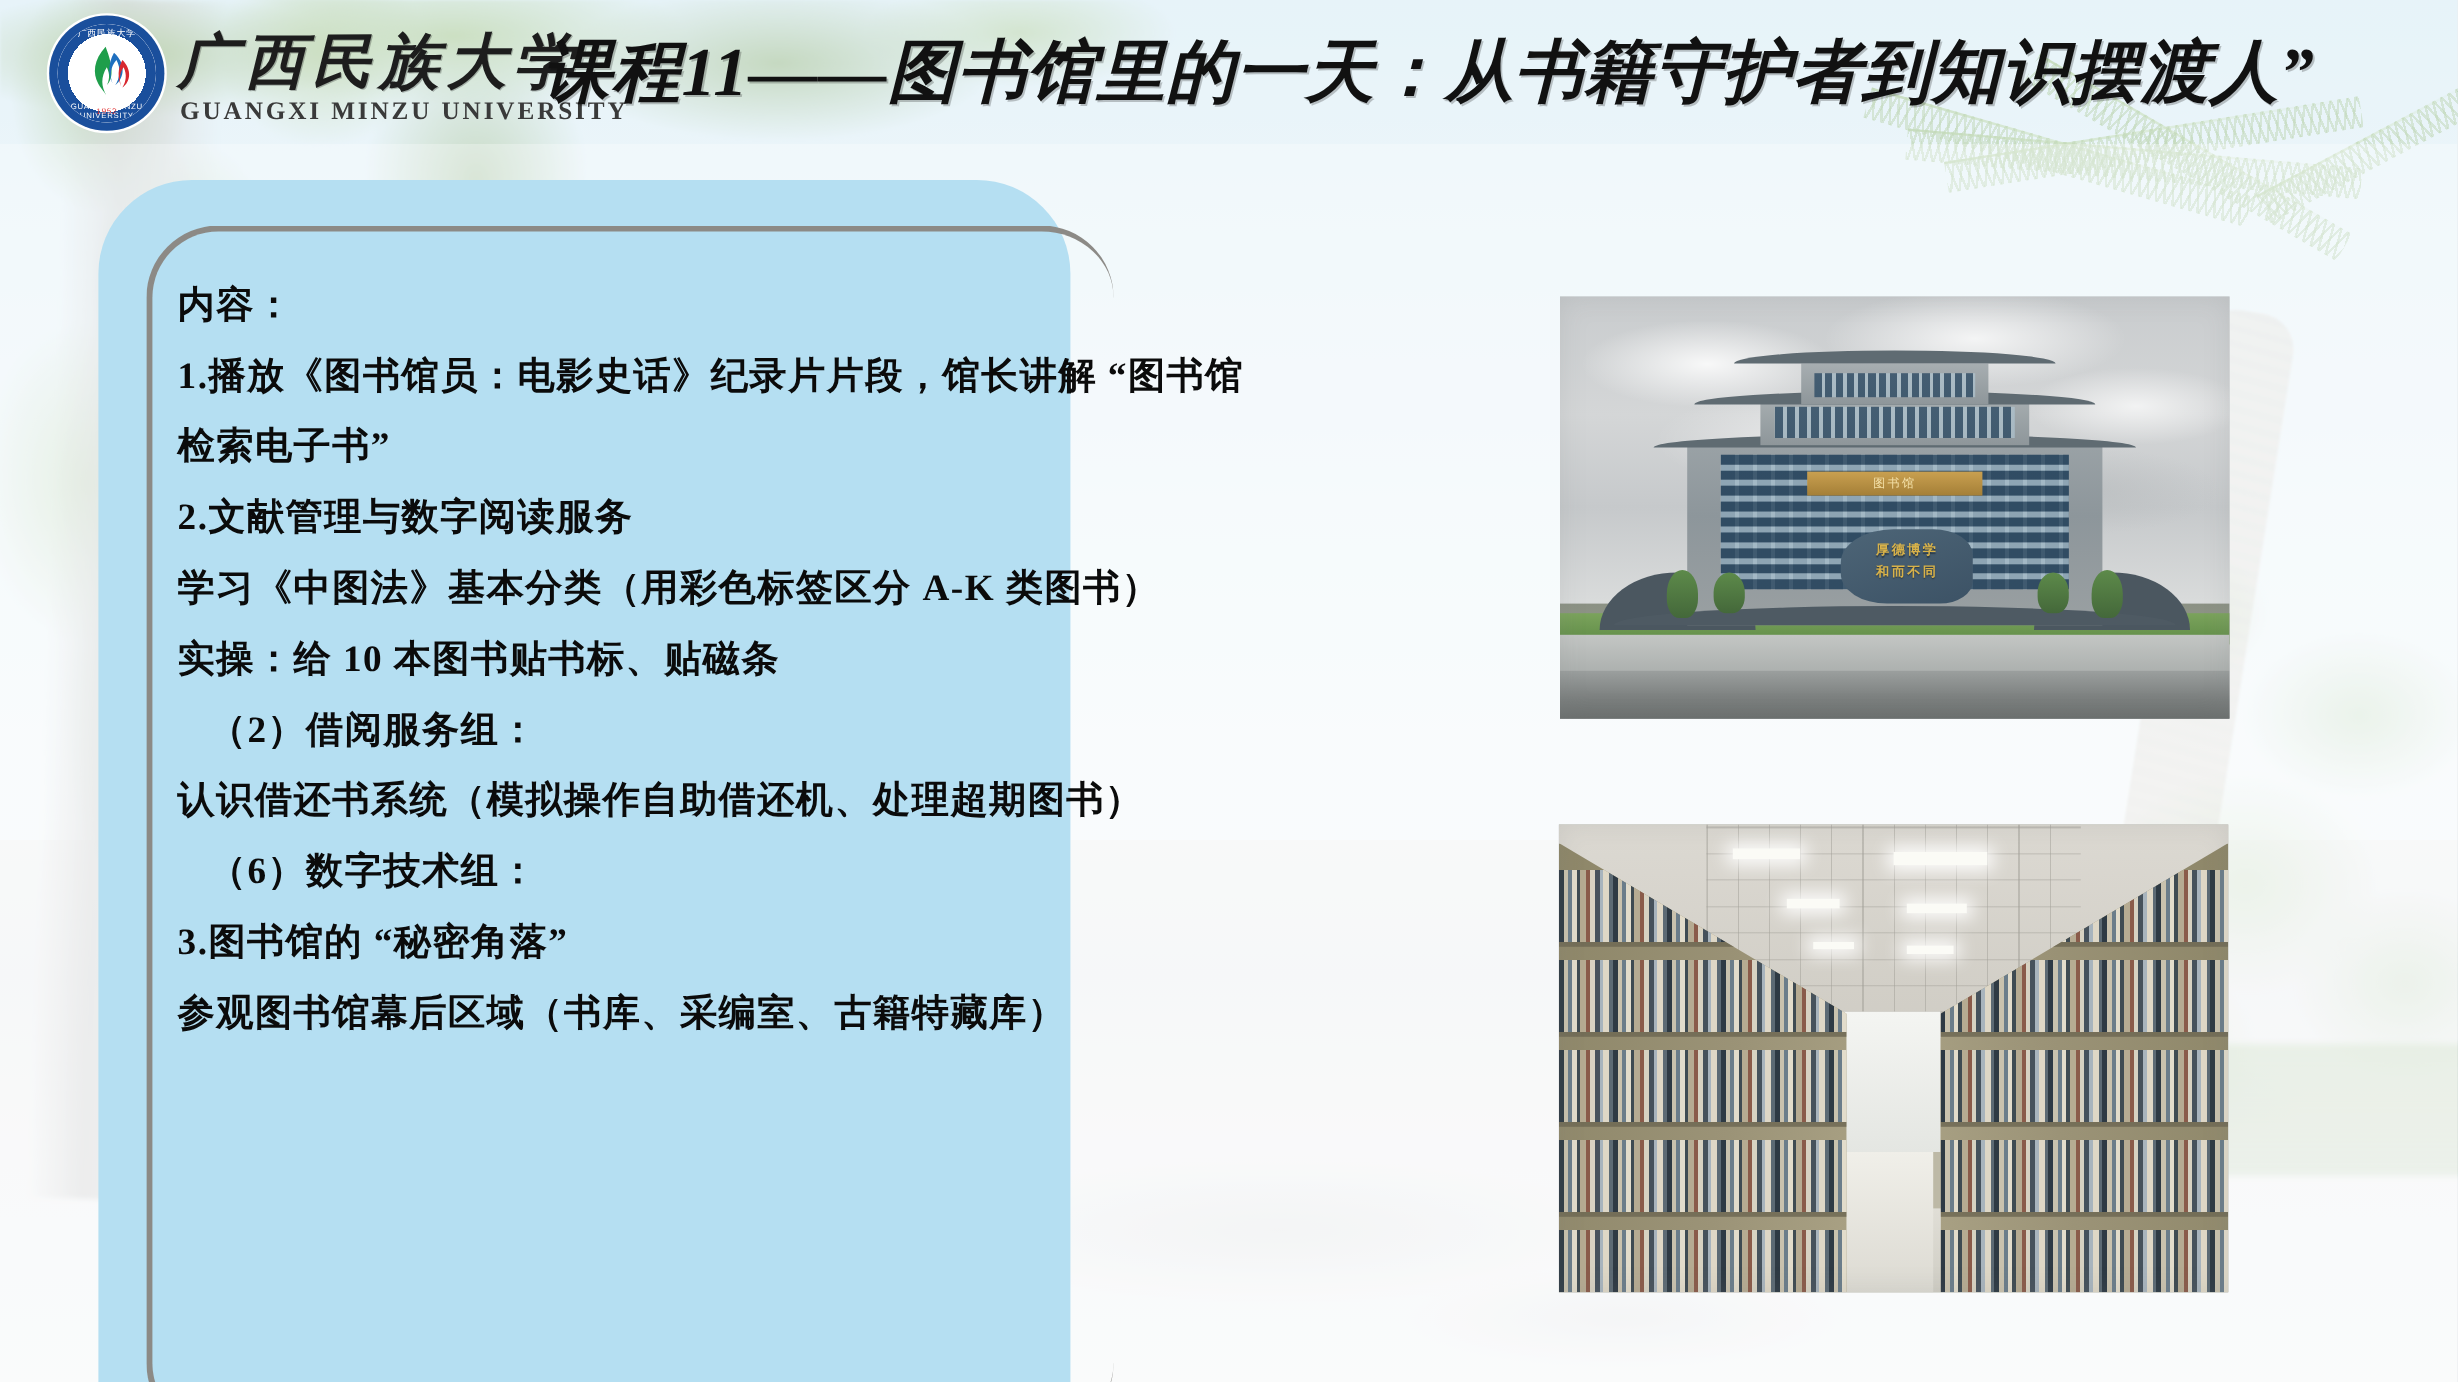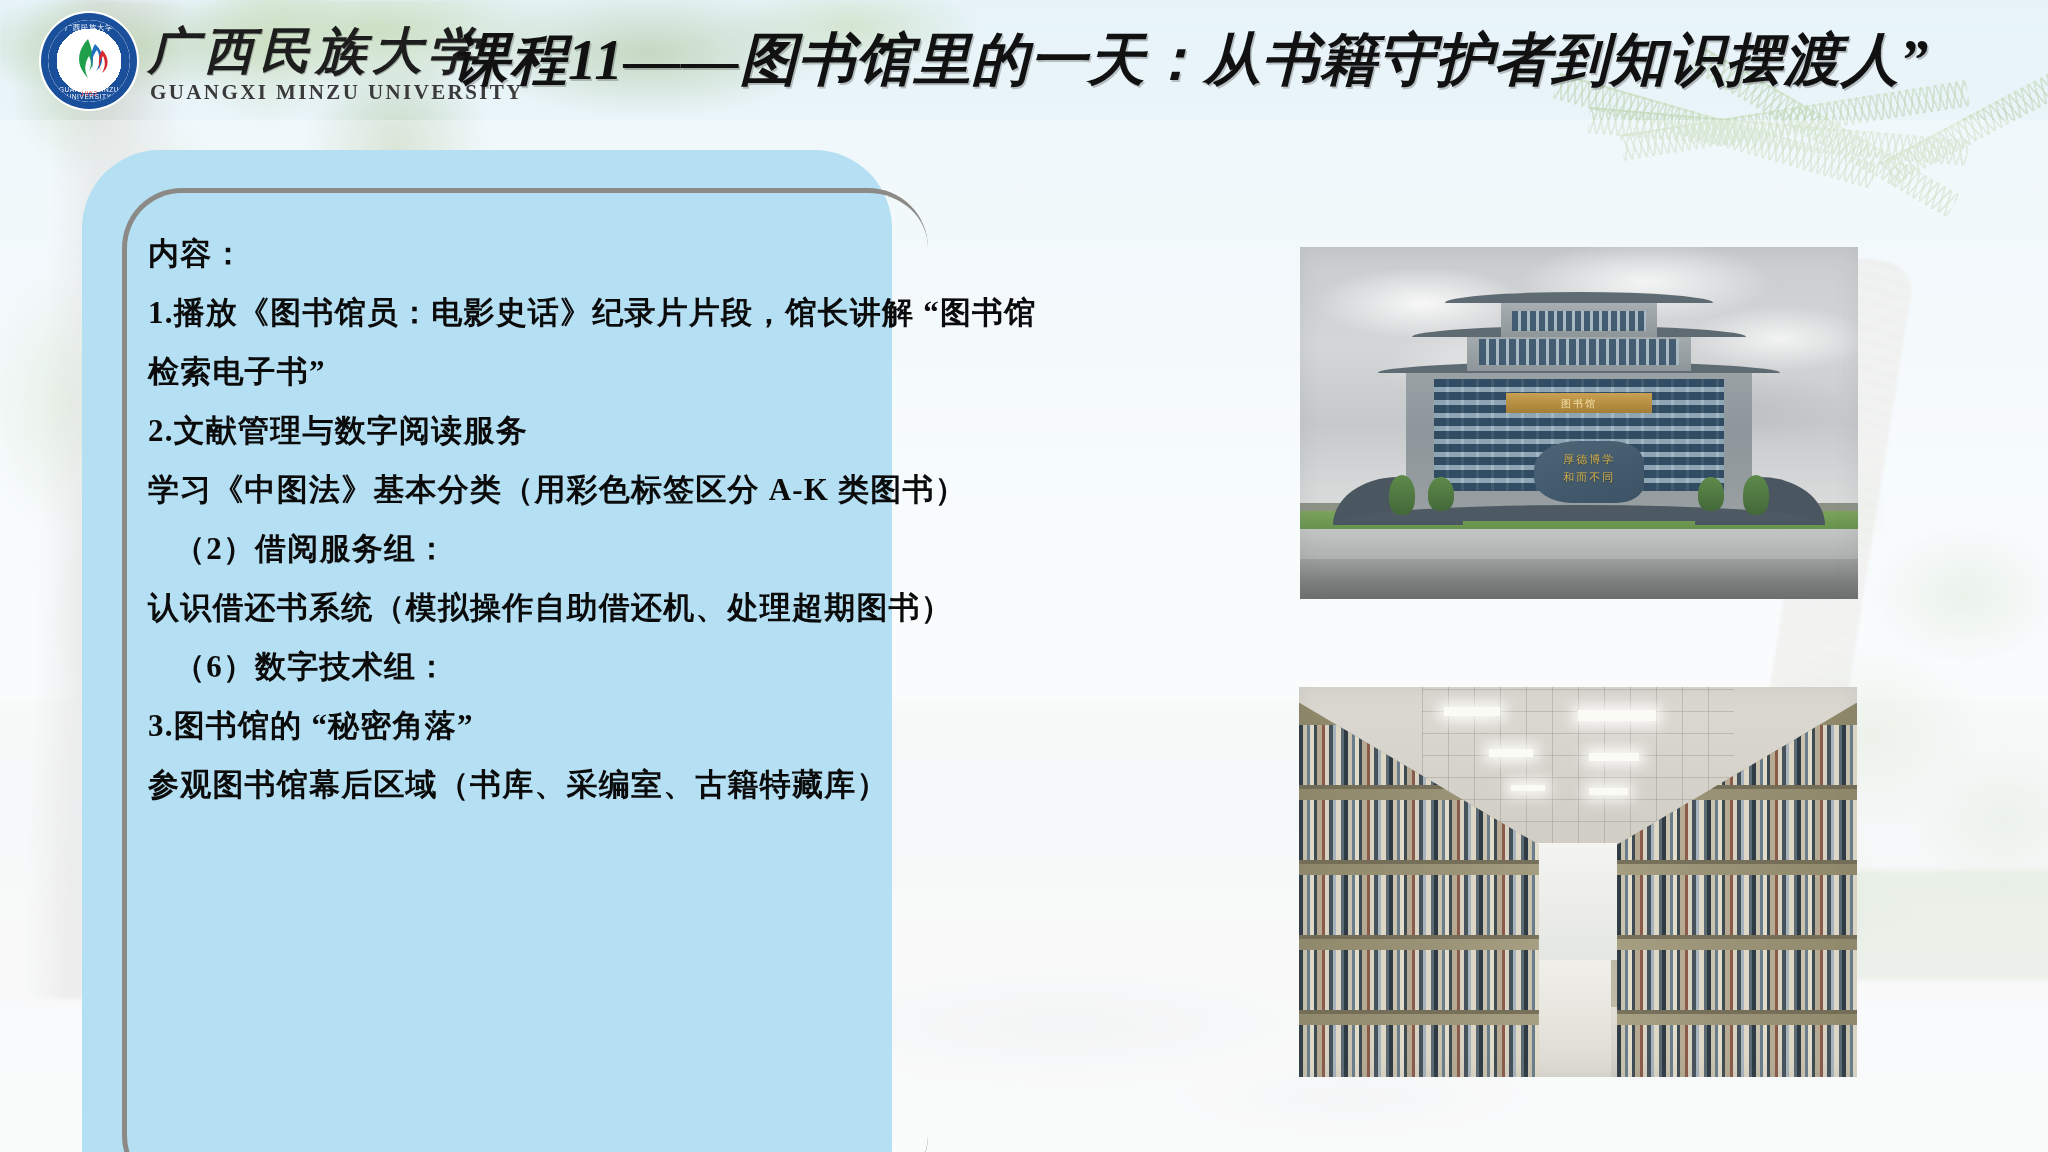--- a/index.html
+++ b/index.html
@@ -245,21 +245,21 @@
   }
   .wingroof.left{left:6%;}
   .wingroof.right{right:6%;}
   .pb-monument{
     position:absolute;left:42%;bottom:96px;width:110px;height:62px;
     background:linear-gradient(160deg,#4d6577,#3c5265);
     border-radius:40% 30% 25% 35%/45% 35% 30% 40%;
   }
   .pb-mon-txt{
     position:absolute;left:0;top:9px;width:100%;text-align:center;
-    color:#d8b24a;font-size:11px;line-height:18px;font-weight:400;
+    color:#d8b24a;font-size:11px;line-height:18px;font-weight:700;
     font-family:"Liberation Serif","DejaVu Serif",serif;letter-spacing:2px;
     text-shadow:0 1px 1px rgba(0,0,0,.4);
   }
   .pb-plaque{
     position:absolute;left:37%;bottom:186px;width:26%;height:20px;
     background:linear-gradient(180deg,#c9a050,#a47f37);
   }
   .pb-plaque span{
     display:block;text-align:center;color:#f3e0a8;font-size:10px;line-height:22px;
     font-family:"Liberation Serif","DejaVu Serif",serif;letter-spacing:2px;
@@ -386,20 +386,21 @@
 
   <div class="card-outer"></div>
   <div class="card-inner"></div>
 
   <div class="card-text">
     <div class="line">内容：</div>
     <div class="line">1.播放《图书馆员：电影史话》纪录片片段，馆长讲解 “图书馆</div>
     <div class="line">检索电子书”</div>
     <div class="line">2.文献管理与数字阅读服务</div>
     <div class="line">学习《中图法》基本分类（用彩色标签区分 A-K 类图书）</div>
+    <div class="line">实操：给 10 本图书贴书标、贴磁条</div>
     <div class="line indent">（2）借阅服务组：</div>
     <div class="line">认识借还书系统（模拟操作自助借还机、处理超期图书）</div>
     <div class="line indent">（6）数字技术组：</div>
     <div class="line">3.图书馆的 “秘密角落”</div>
     <div class="line">参观图书馆幕后区域（书库、采编室、古籍特藏库）</div>
   </div>
 
   <div class="photo photo-building">
     <div class="pb-sky"></div>
     <div class="pb-ground"></div>

